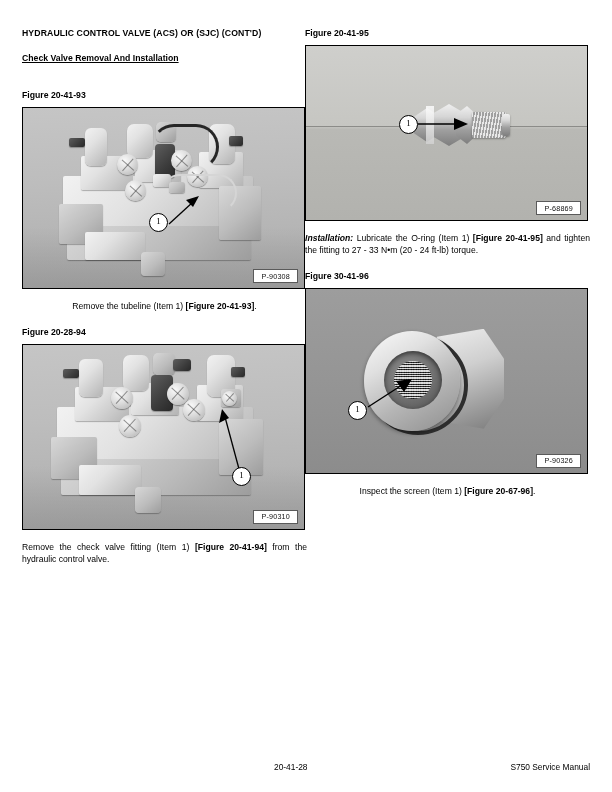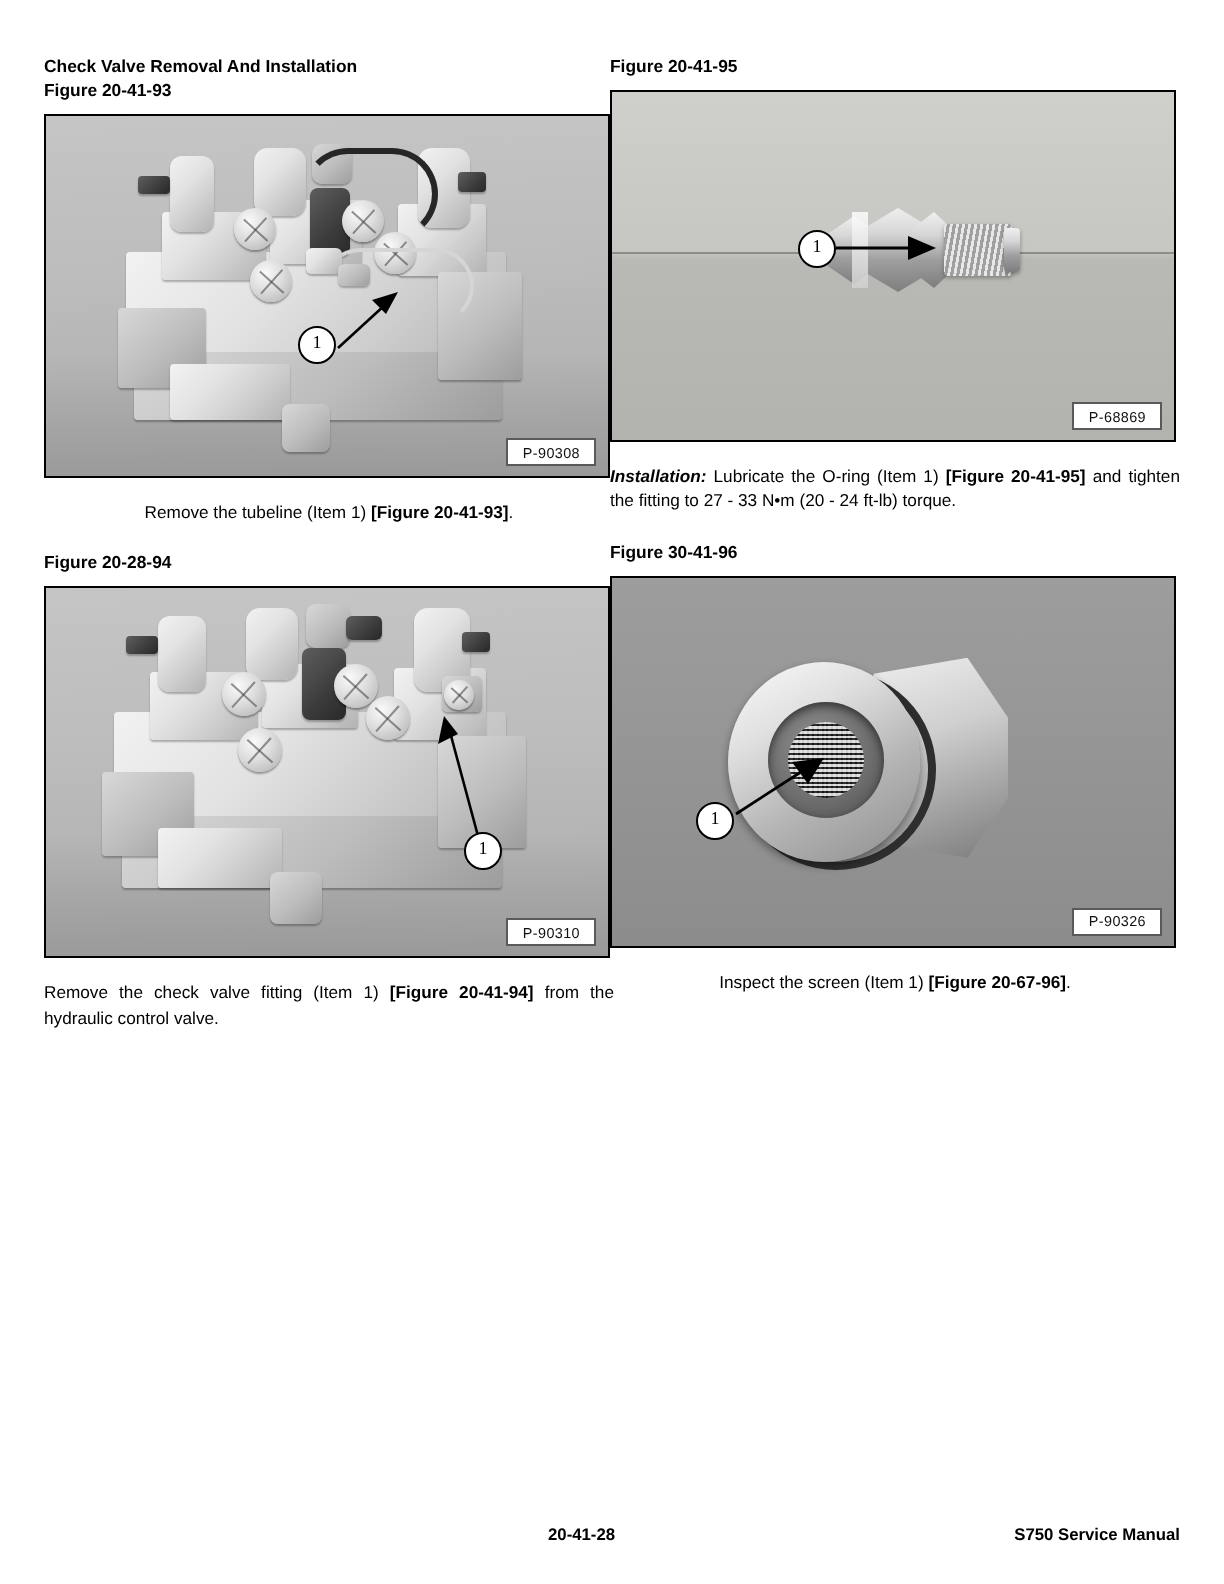--- a/index.html
+++ b/index.html
@@ -38,21 +38,22 @@
     font-size: 8.7px;
     font-weight: bold;
     line-height: 11.2px;
     letter-spacing: 0.1px;
     margin: 0 0 14px 0;
   }
   .section-title {
     font-size: 8.7px;
     font-weight: bold;
     line-height: 11px;
-    margin: 0 0 1px 0;
+    margin: 0 0 26px 0;
+    text-decoration: underline;
   }
   .fig-caption {
     font-size: 8.7px;
     font-weight: bold;
     line-height: 11px;
     margin: 0 0 6px 0;
   }
 
   
   .para {
@@ -117,21 +118,21 @@
   .leader { position: absolute; z-index: 9; overflow: visible; }
 
   
   .footer {
     position: absolute;
     left: 22px;
     right: 22px;
     top: 762px;
     height: 14px;
     font-size: 8.4px;
-    font-weight: bold;
+    font-weight: normal;
   }
   .footer .pg  { position: absolute; left: 252px; }
   .footer .man { position: absolute; right: 0; }
 
   
   .bg-fill { position: absolute; left:0; top:0; right:0; bottom:0; }
 
   
   .v-bg {
     background:
@@ -243,20 +244,21 @@
       repeating-linear-gradient(90deg, rgba(20,20,20,0.85) 0 1px, rgba(225,225,225,0.9) 1px 2.4px);
   }
 </style>
 </head>
 <body>
 
 <div class="page">
 
   <div class="col col-left">
 
+    <div class="doc-title">HYDRAULIC CONTROL VALVE (ACS) OR (SJC) (CONT'D)</div>
 
     <div class="section-title">Check Valve Removal And Installation</div>
 
     <div class="fig-caption">Figure 20-41-93</div>
 
     <div class="figure fig-h180">
       <div class="photo">
         <div class="bg-fill v-bg"></div>
 
         <div class="vpart" style="left:40px; top:68px; width:190px; height:62px;"></div>

